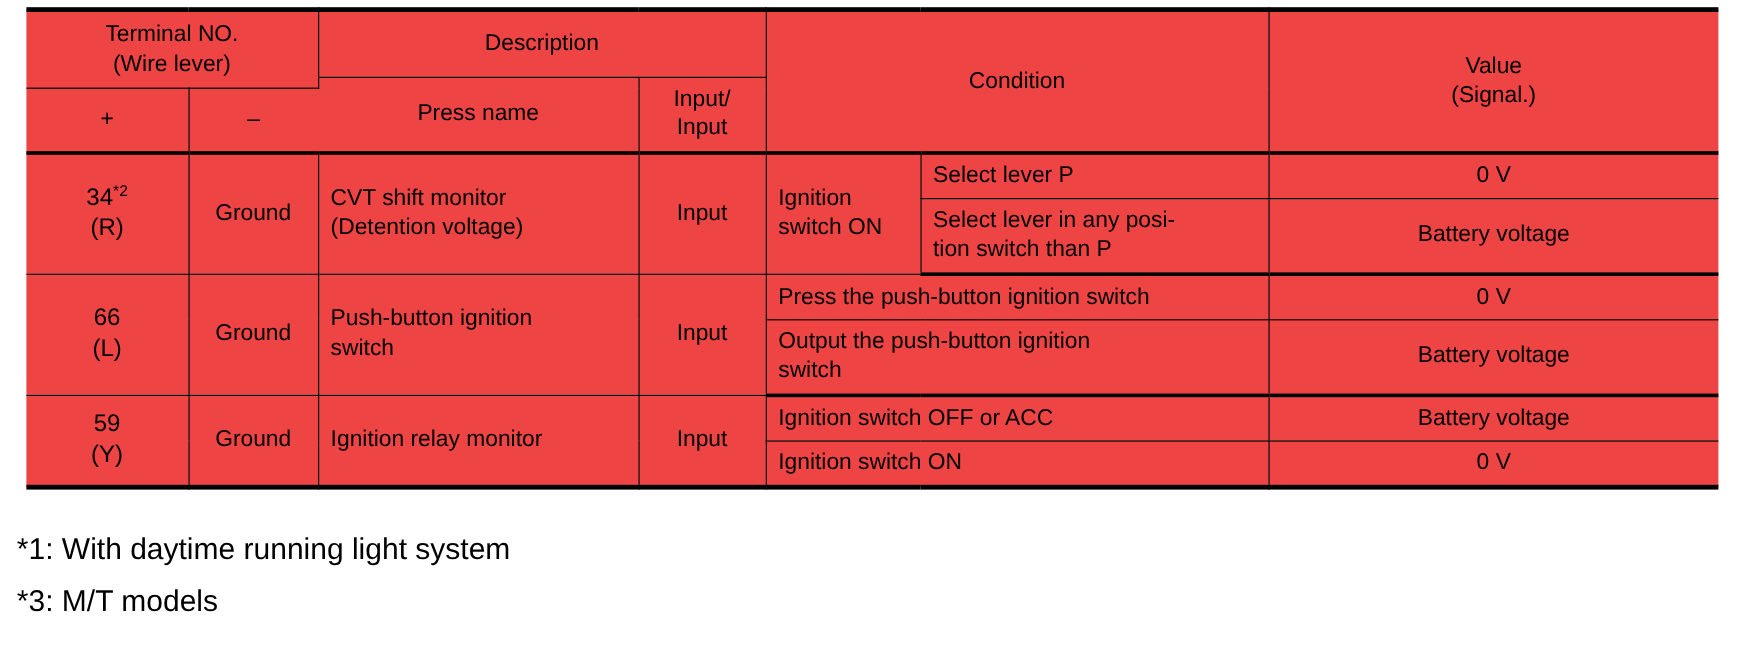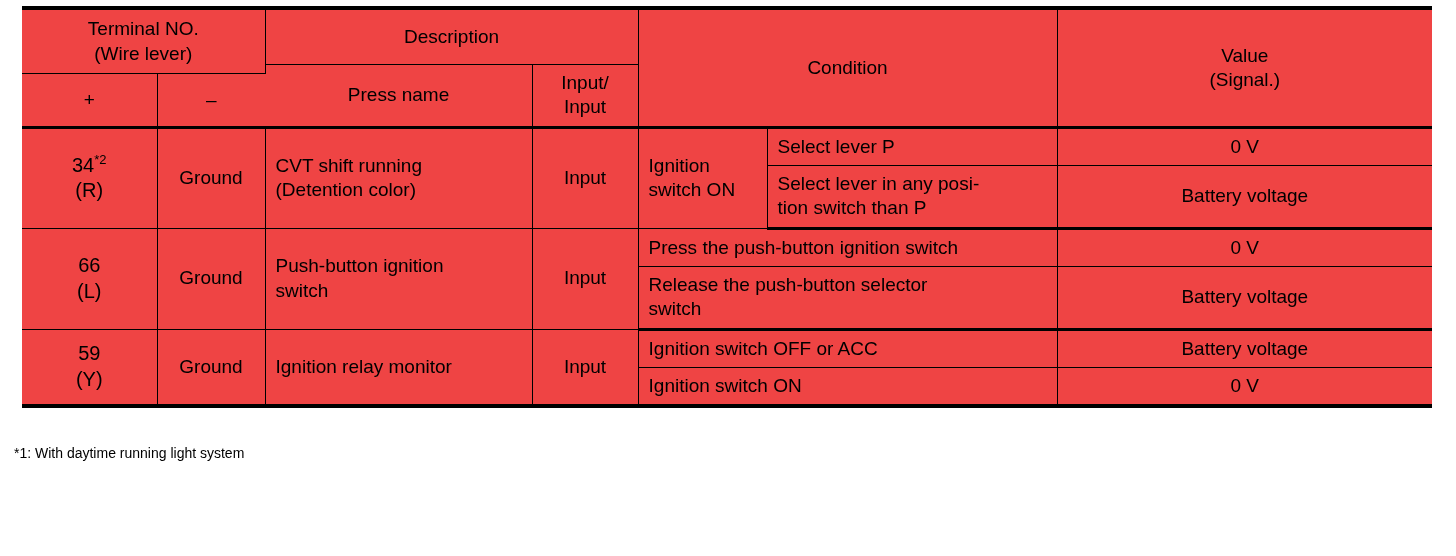--- a/index.html
+++ b/index.html
@@ -81,21 +81,21 @@
   }
 
   
   .footnotes {
     position: absolute;
     left: 14px;
     top: 446px;
     width: 900px;
   }
   .footnote {
-    font-size: 14px;
+    font-size: 25px;
     line-height: 1.0;
     margin: 0 0 18px 0;
     white-space: pre;
   }
 </style>
 </head>
 <body>
 
 <div class="page">
 
@@ -137,22 +137,22 @@
       <th class="ctr">–</th>
     </tr>
 
     <tr class="grp-top">
       <td class="ctr term-no" rowspan="2">
         <span>34</span><sup>*2</sup><br>
         <span>(R)</span>
       </td>
       <td class="ctr" rowspan="2">Ground</td>
       <td class="left" rowspan="2">
-        <div>CVT shift running</div>
-        <div>(Detention color)</div>
+        <div>CVT shift monitor</div>
+        <div>(Detention voltage)</div>
       </td>
       <td class="ctr" rowspan="2">Input</td>
       <td class="left" rowspan="2">Ignition switch ON</td>
       <td class="left">Select lever P</td>
       <td class="ctr">0 V</td>
     </tr>
     <tr class="grp-end">
       <td class="left" style="white-space:pre-line">Select lever in any posi-
 tion switch than P</td>
       <td class="ctr">Battery voltage</td>
@@ -166,21 +166,21 @@
       <td class="ctr" rowspan="2">Ground</td>
       <td class="left" rowspan="2">
         <div>Push-button ignition</div>
         <div>switch</div>
       </td>
       <td class="ctr" rowspan="2">Input</td>
       <td class="left" colspan="2">Press the push-button ignition switch</td>
       <td class="ctr">0 V</td>
     </tr>
     <tr class="grp-end">
-      <td class="left" colspan="2" style="white-space:pre-line">Release the push-button selector
+      <td class="left" colspan="2" style="white-space:pre-line">Output the push-button ignition
 switch</td>
       <td class="ctr">Battery voltage</td>
     </tr>
 
     <tr>
       <td class="ctr term-no" rowspan="2">
         <span>59</span><sup></sup><br>
         <span>(Y)</span>
       </td>
       <td class="ctr" rowspan="2">Ground</td>
@@ -193,15 +193,16 @@
     </tr>
     <tr class="row-bottom">
       <td class="left" colspan="2">Ignition switch ON</td>
       <td class="ctr">0 V</td>
     </tr>
   </tbody>
     </table>
 
   <div class="footnotes">
     <p class="footnote">*1: With daytime running light system</p>
+    <p class="footnote">*3: M/T models</p>
   </div>
 
 </div>
 
 </body></html>

